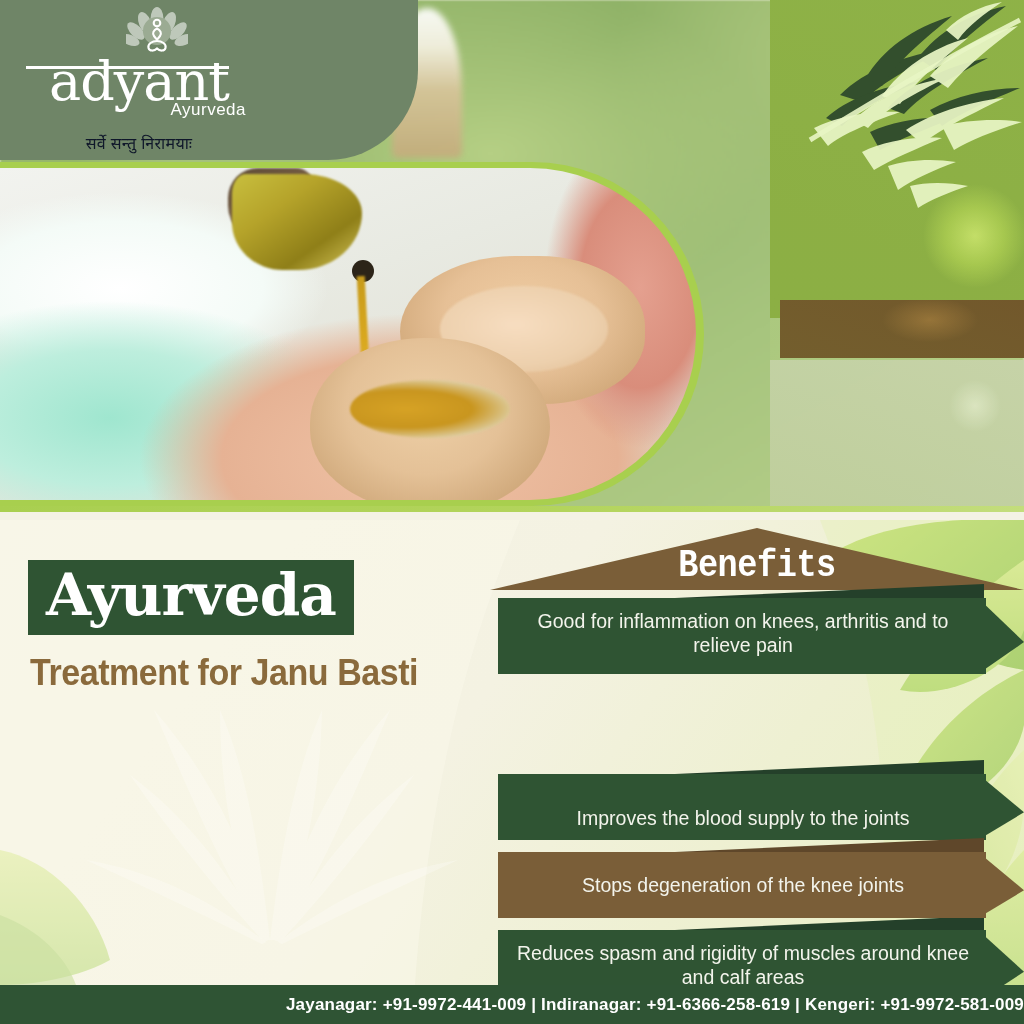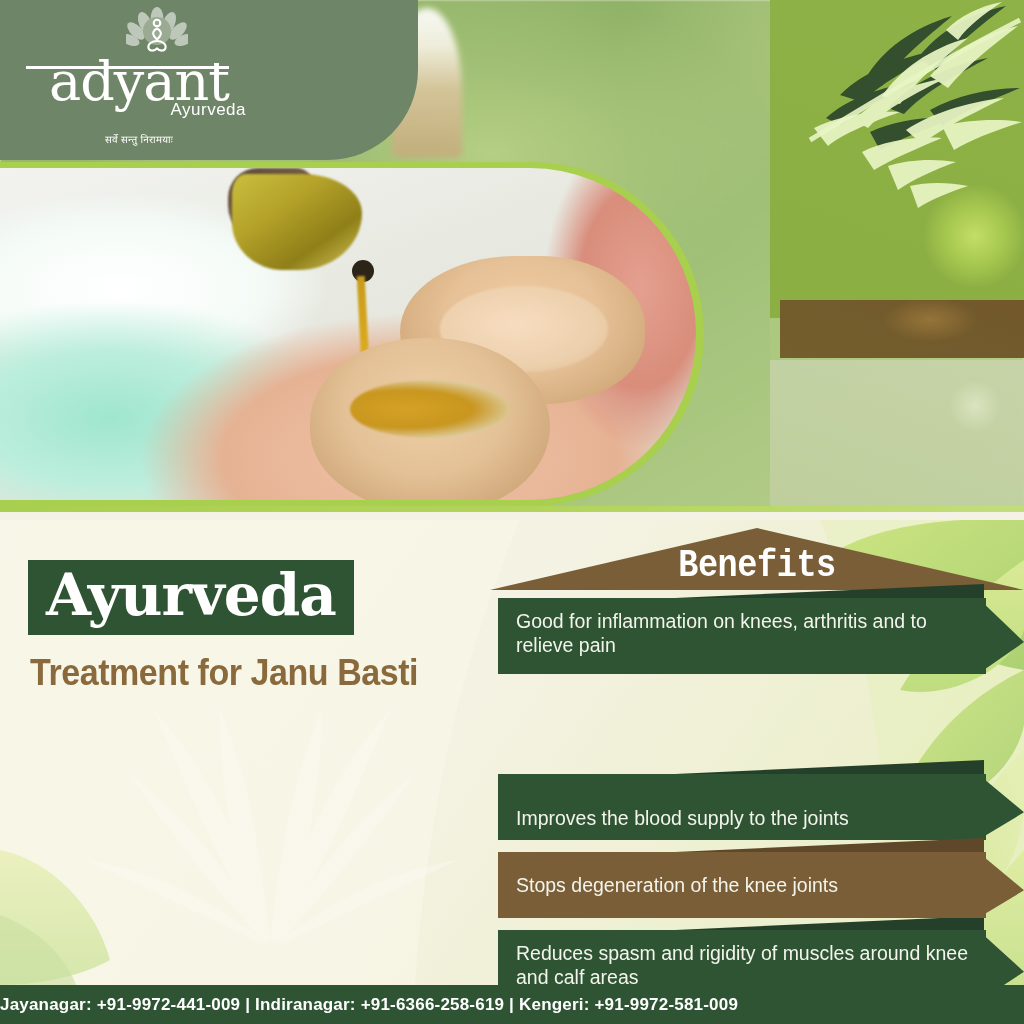--- a/index.html
+++ b/index.html
@@ -106,21 +106,21 @@
     position: absolute; left: 20px; top: 66px; width: 203px; height: 3px; background: #ffffff;
   }
   .brand-sub {
     position: absolute; left: 18px; top: 100px; width: 230px;
     text-align: right; padding-right: 8px;
     color: #ffffff; font-size: 17px; letter-spacing: .5px;
   }
   .brand-sanskrit {
     position: absolute; left: 18px; top: 132px; width: 230px;
     text-align: center;
-    color: #ffffff; font-size: 10px; letter-spacing: .3px;
+    color: #0f172a; font-size: 16px; letter-spacing: .3px;
   }
 
   
   .treat-wrap {
     position: absolute; left: 0; top: 162px;
     width: 704px; height: 344px;
     background: #a8cf4e;
     border-top-right-radius: 172px;
     border-bottom-right-radius: 172px;
     padding: 6px 8px 6px 0;
@@ -251,21 +251,21 @@
     position: absolute; left: 0; top: 16px; width: 534px;
     text-align: center;
     color: #ffffff;
     font-weight: 700;
     font-size: 39px;
     letter-spacing: -0.5px;
     transform: scaleX(.86);
   }
 
   
-  .ribbons { position: absolute; left: 490px; top: 590px; width: 534px; height: 395px; }
+  .ribbons { position: absolute; left: 490px; top: 590px; width: 534px; height: 395px; text-align: center; }
   .ribbon {
     position: absolute; left: 0; width: 496px;
     color: #f3f4ec;
     font-size: 19.5px;
     line-height: 1.24;
   }
   .ribbon .shade {
     position: absolute; left: 8px; top: -14px; width: 486px; height: 22px;
     clip-path: polygon(0% 100%, 100% 0%, 100% 100%);
   }
@@ -283,21 +283,21 @@
   }
   .r-green .face, .r-green .tip { background: #2f5433; }
   .r-green .shade { background: #24402a; }
   .r-brown .face, .r-brown .tip { background: #7a5e38; }
   .r-brown .shade { background: #5f472a; }
 
   
   .footer {
     position: absolute; left: 0; top: 985px; width: 1024px; height: 39px;
     background: #2f5434;
-    display: flex; align-items: center; justify-content: flex-start;
+    display: flex; align-items: center; justify-content: flex-end;
   }
   .footer-text {
     color: #ffffff;
     font-weight: 700;
     font-size: 17px;
     letter-spacing: .2px;
     white-space: nowrap;
   }
 </style>
 </head>

